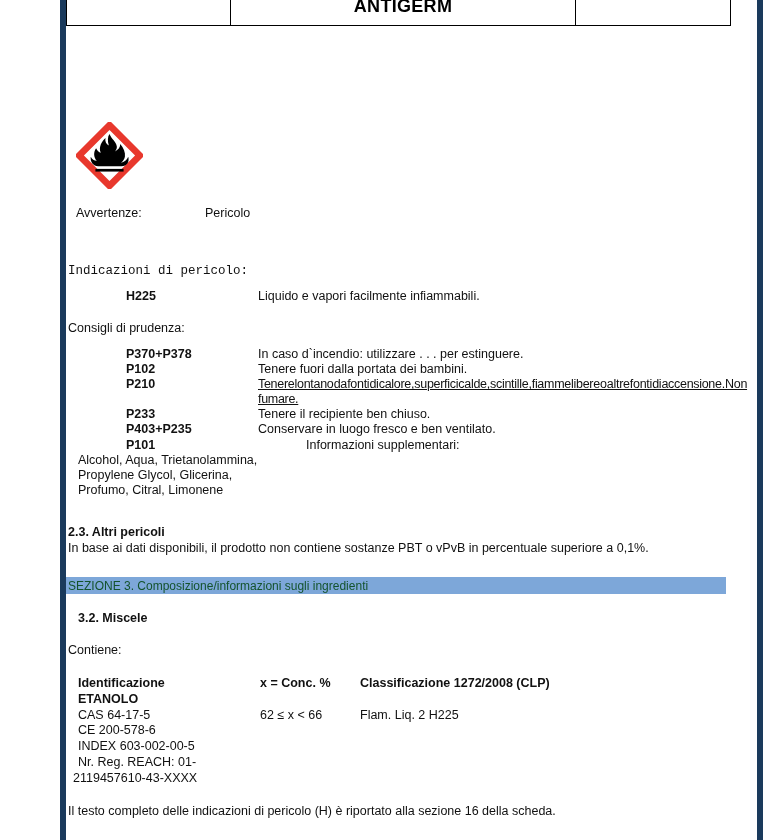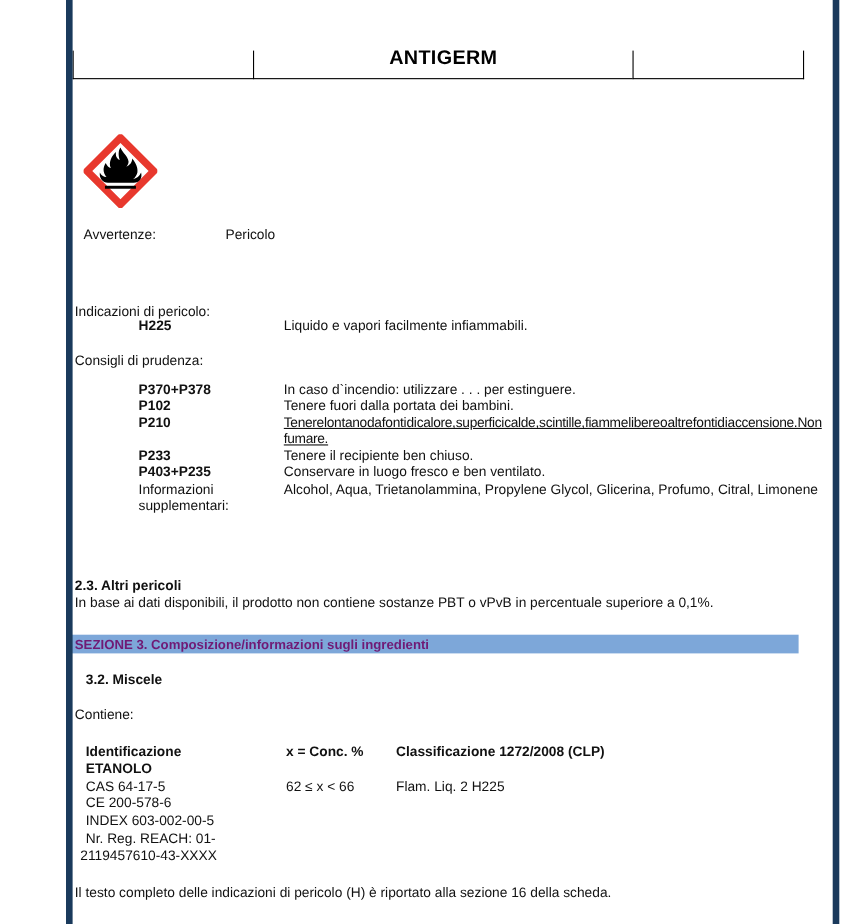--- a/index.html
+++ b/index.html
@@ -10,21 +10,21 @@
   }
   .abs { position:absolute; }
 
   
   .vborder { position:absolute; top:0; bottom:0; width:6px; background:#1A3A5C; z-index:20; }
   .vborder.left  { left:60px; }
   .vborder.right { left:757px; }
 
   
   .hdr-cell { position:absolute; top:0; height:26px; box-sizing:border-box;
-              border-bottom:1.5px solid #000; border-left:1.5px solid #000;margin-top:46px; }
+              border-bottom:1.5px solid #000; border-left:1.5px solid #000; }
   .hdr-cell.c1 { left:66px;  width:164px; }
   .hdr-cell.c2 { left:230px; width:345px; text-align:center; }
   .hdr-cell.c3 { left:575px; width:156px; border-right:1.5px solid #000; }
   .hdr-product { display:block; margin-top:-4px; font-weight:bold; font-size:18px;
                  letter-spacing:0.3px; color:#000; }
 
   .txt { line-height:15px; }
   .b   { font-weight:bold; }
 
   
@@ -32,21 +32,21 @@
   .kv2  { display:grid; grid-template-columns:129px 400px; line-height:15px; }
   .kv .code { font-weight:bold;padding-left:48px; }
   .kv .code.regular { font-weight:normal; }
   .squeeze { word-spacing:-3px; letter-spacing:-0.3px;text-decoration:underline; }
 
   
   .section-bar {
     position:absolute; left:62px; width:664px; height:17px; background:#7DA7D9;
     display:flex; align-items:center; z-index:5;
   }
-  .section-bar span { font-weight:bold; font-size:12px; color:#701a75; padding-left:6px; }
+  .section-bar span { font-weight:normal; font-size:12px; color:#14532d; padding-left:6px; }
 
   
   .ing { display:grid; grid-template-columns:182px 100px 300px; line-height:15.8px; }
   .ing .h { font-weight:bold; }
   .ing .shift { margin-left:-5px; }
 
   .pictogram { position:absolute; }
 </style>
 </head>
 <body>
@@ -70,21 +70,21 @@
         C32 43 34 45 37 46 C33 38 39 28 44 24 C43 29 45 33 49 35 C47 29 47 22 50 18 Z"></path>
       <rect x="29" y="70" width="42" height="4" fill="#000"></rect>
     </svg>
   </div>
 
   <div class="abs kv2" style="left:76px; top:206px;">
     <div>Avvertenze:</div>
     <div>Pericolo</div>
   </div>
 
-  <div class="abs txt" style="left:68px; top:276px;">Indicazioni di pericolo:</div>
+  <div class="abs txt" style="left:68px; top:264px;font-family:Liberation Mono, monospace;">Indicazioni di pericolo:</div>
   <div class="abs kv" style="left:78px; top:289px;">
     <div class="code">H225</div>
     <div>Liquido e vapori facilmente infiammabili.</div>
   </div>
 
   <div class="abs txt" style="left:68px; top:321px;">Consigli di prudenza:</div>
 
   <div class="abs kv" style="left:78px; top:347px; width:677px;">
     <div class="code">P370+P378</div>
     <div>In caso d`incendio: utilizzare . . . per estinguere.</div>
@@ -94,20 +94,21 @@
 
     <div class="code">P210</div>
     <div class="squeeze">Tenere lontano da fonti di calore, superfici calde, scintille, fiamme libere o altre fonti di accensione. Non fumare.</div>
 
     <div class="code">P233</div>
     <div>Tenere il recipiente ben chiuso.</div>
 
     <div class="code">P403+P235</div>
     <div>Conservare in luogo fresco e ben ventilato.</div>
 
+    <div class="code">P101</div>
 
     <div class="code regular">Informazioni supplementari:</div>
     <div>Alcohol, Aqua, Trietanolammina, Propylene Glycol, Glicerina, Profumo, Citral, Limonene</div>
   </div>
 
   <div class="abs txt b" style="left:68px; top:525px;">2.3. Altri pericoli</div>
   <div class="abs txt" style="left:68px; top:541px; width:690px;">In base ai dati disponibili, il prodotto non contiene sostanze PBT o vPvB in percentuale superiore a 0,1%.</div>
 
   <div class="section-bar" style="top:577px;">
     <span>SEZIONE 3. Composizione/informazioni sugli ingredienti</span>

